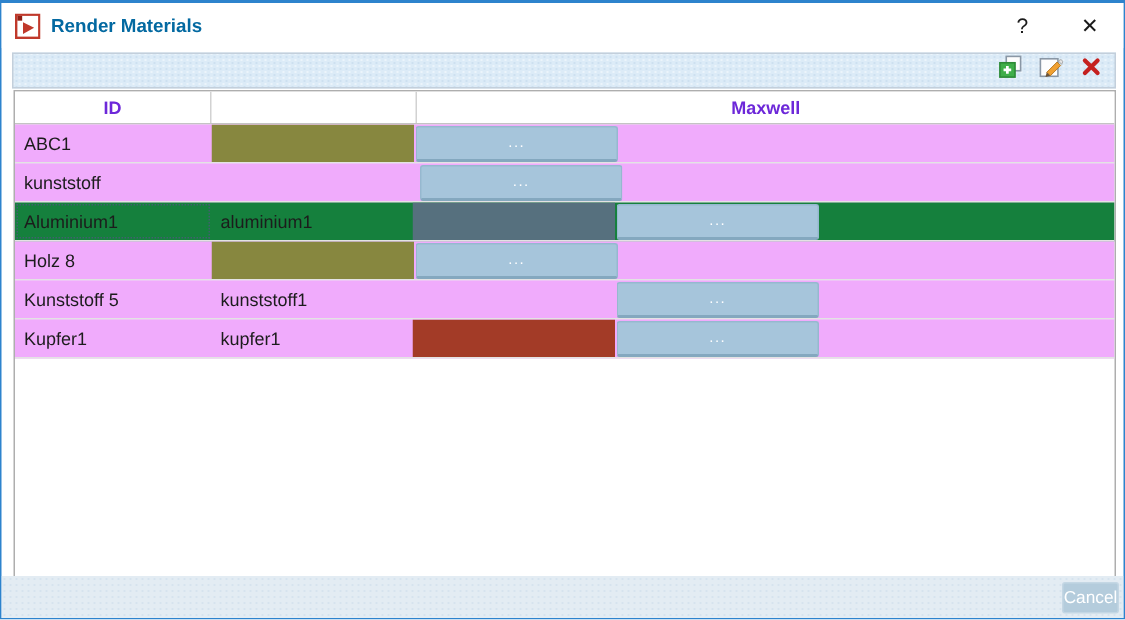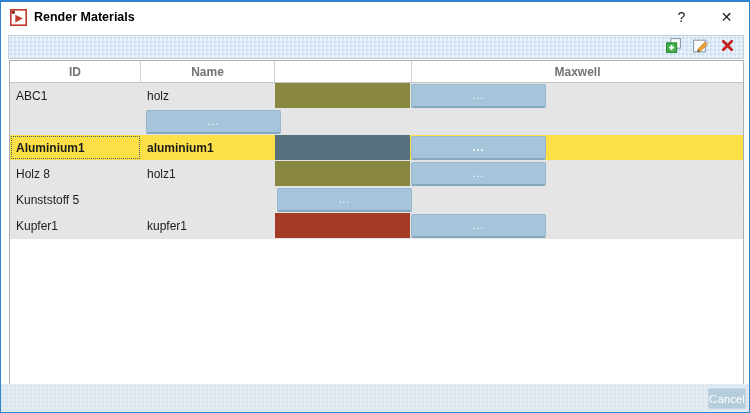--- a/index.html
+++ b/index.html
@@ -19,21 +19,21 @@
   
   .titlebar {
     position: absolute; top: 0; left: 0; right: 0; height: 30px;
     background: #fff;
     display: flex; align-items: center;
     padding-left: 9px;
   }
   .title-icon { width: 17px; height: 17px; display: inline-flex; }
   .title-text {
     margin-left: 7px;
-    font-size: 12.5px; font-weight: 600; color: #000000;
+    font-size: 12.5px; font-weight: 600; color: #0369a1;
   }
   .caption-buttons { margin-left: auto; display: flex; height: 30px; }
   .caption-btn {
     width: 45px; height: 30px;
     display: flex; align-items: center; justify-content: center;
     font-size: 14px; color: #1a1a1a; cursor: default;
   }
   
   .toolbar {
     position: absolute; left: 7px; top: 33px; width: 736px; height: 24px;
@@ -56,37 +56,37 @@
     background: #fff;
     border: 1px solid #aeaeae;
     overflow: hidden;
   }
   .thead {
     display: flex; height: 22px;
     background: #fff;
     border-bottom: 1px solid #c4c4c4;
   }
   .th {
-    font-size: 12px; font-weight: bold; color: #737373;
+    font-size: 12px; font-weight: bold; color: #6d28d9;
     display: flex; align-items: center; justify-content: center;
     border-right: 1px solid #d2d2d2;
     height: 100%;
   }
   .th:last-child { border-right: none; }
   .col-id      { width: 131px; }
   .col-name    { width: 134px; }
   .col-preview { width: 135px; }
   .col-button  { width: 137px; }
   .col-maxwell { flex: 1; }
   .tr {
     display: flex; height: 26px;
     border-bottom: 1px solid #e3e3e3;
-    background: #e5e5e5;
-  }
-  .tr.selected { background: #fde047; font-weight: bold; }
+    background: #f0abfc;
+  }
+  .tr.selected { background: #15803d; }
   .td {
     height: 100%;
     display: flex; align-items: center;
     font-size: 12px; color: #1c1c1c;
     padding-left: 6px;
     overflow: hidden; white-space: nowrap;
   }
   .td.cell-preview, .td.cell-button { padding: 0; }
   .tr.selected .td.cell-id { outline: 1px dotted #41606f; outline-offset: -2px; }
   .preview-swatch { width: 100%; height: 100%; }
@@ -168,38 +168,37 @@
         <svg width="15" height="15" viewBox="0 0 16 16">
           <path d="M3.5 3.5 L12.5 12.5 M12.5 3.5 L3.5 12.5" stroke="#c5211f" stroke-width="3" stroke-linecap="round"></path>
         </svg>
       </span>
     </span>
   </div>
 
   <div class="table">
     <div class="thead">
       <div class="th col-id">ID</div>
-      <div class="th col-name">Name</div>
       <div class="th col-button"></div>
       <div class="th col-maxwell">Maxwell</div>
     </div>
 
     <div class="tr">
       <div class="td col-id cell-id">ABC1</div>
-      <div class="td col-name">holz</div>
       <div class="td col-preview cell-preview">
         <div class="preview-swatch" style="background-color: rgb(135, 135, 63);"></div>
       </div>
       <div class="td col-button cell-button">
         <div class="more-btn">...</div>
       </div>
       <div class="td col-maxwell"></div>
     </div>
 
     <div class="tr">
+      <div class="td col-name">kunststoff</div>
       <div class="td col-preview cell-preview">
         <div class="preview-swatch"></div>
       </div>
       <div class="td col-button cell-button">
         <div class="more-btn">...</div>
       </div>
       <div class="td col-maxwell"></div>
     </div>
 
     <div class="tr selected">
@@ -209,32 +208,32 @@
         <div class="preview-swatch" style="background-color: rgb(86, 112, 126);"></div>
       </div>
       <div class="td col-button cell-button">
         <div class="more-btn">...</div>
       </div>
       <div class="td col-maxwell"></div>
     </div>
 
     <div class="tr">
       <div class="td col-id cell-id">Holz 8</div>
-      <div class="td col-name">holz1</div>
       <div class="td col-preview cell-preview">
         <div class="preview-swatch" style="background-color: rgb(135, 135, 63);"></div>
       </div>
       <div class="td col-button cell-button">
         <div class="more-btn">...</div>
       </div>
       <div class="td col-maxwell"></div>
     </div>
 
     <div class="tr">
       <div class="td col-id cell-id">Kunststoff 5</div>
+      <div class="td col-name">kunststoff1</div>
       <div class="td col-preview cell-preview">
         <div class="preview-swatch"></div>
       </div>
       <div class="td col-button cell-button">
         <div class="more-btn">...</div>
       </div>
       <div class="td col-maxwell"></div>
     </div>
 
     <div class="tr">

